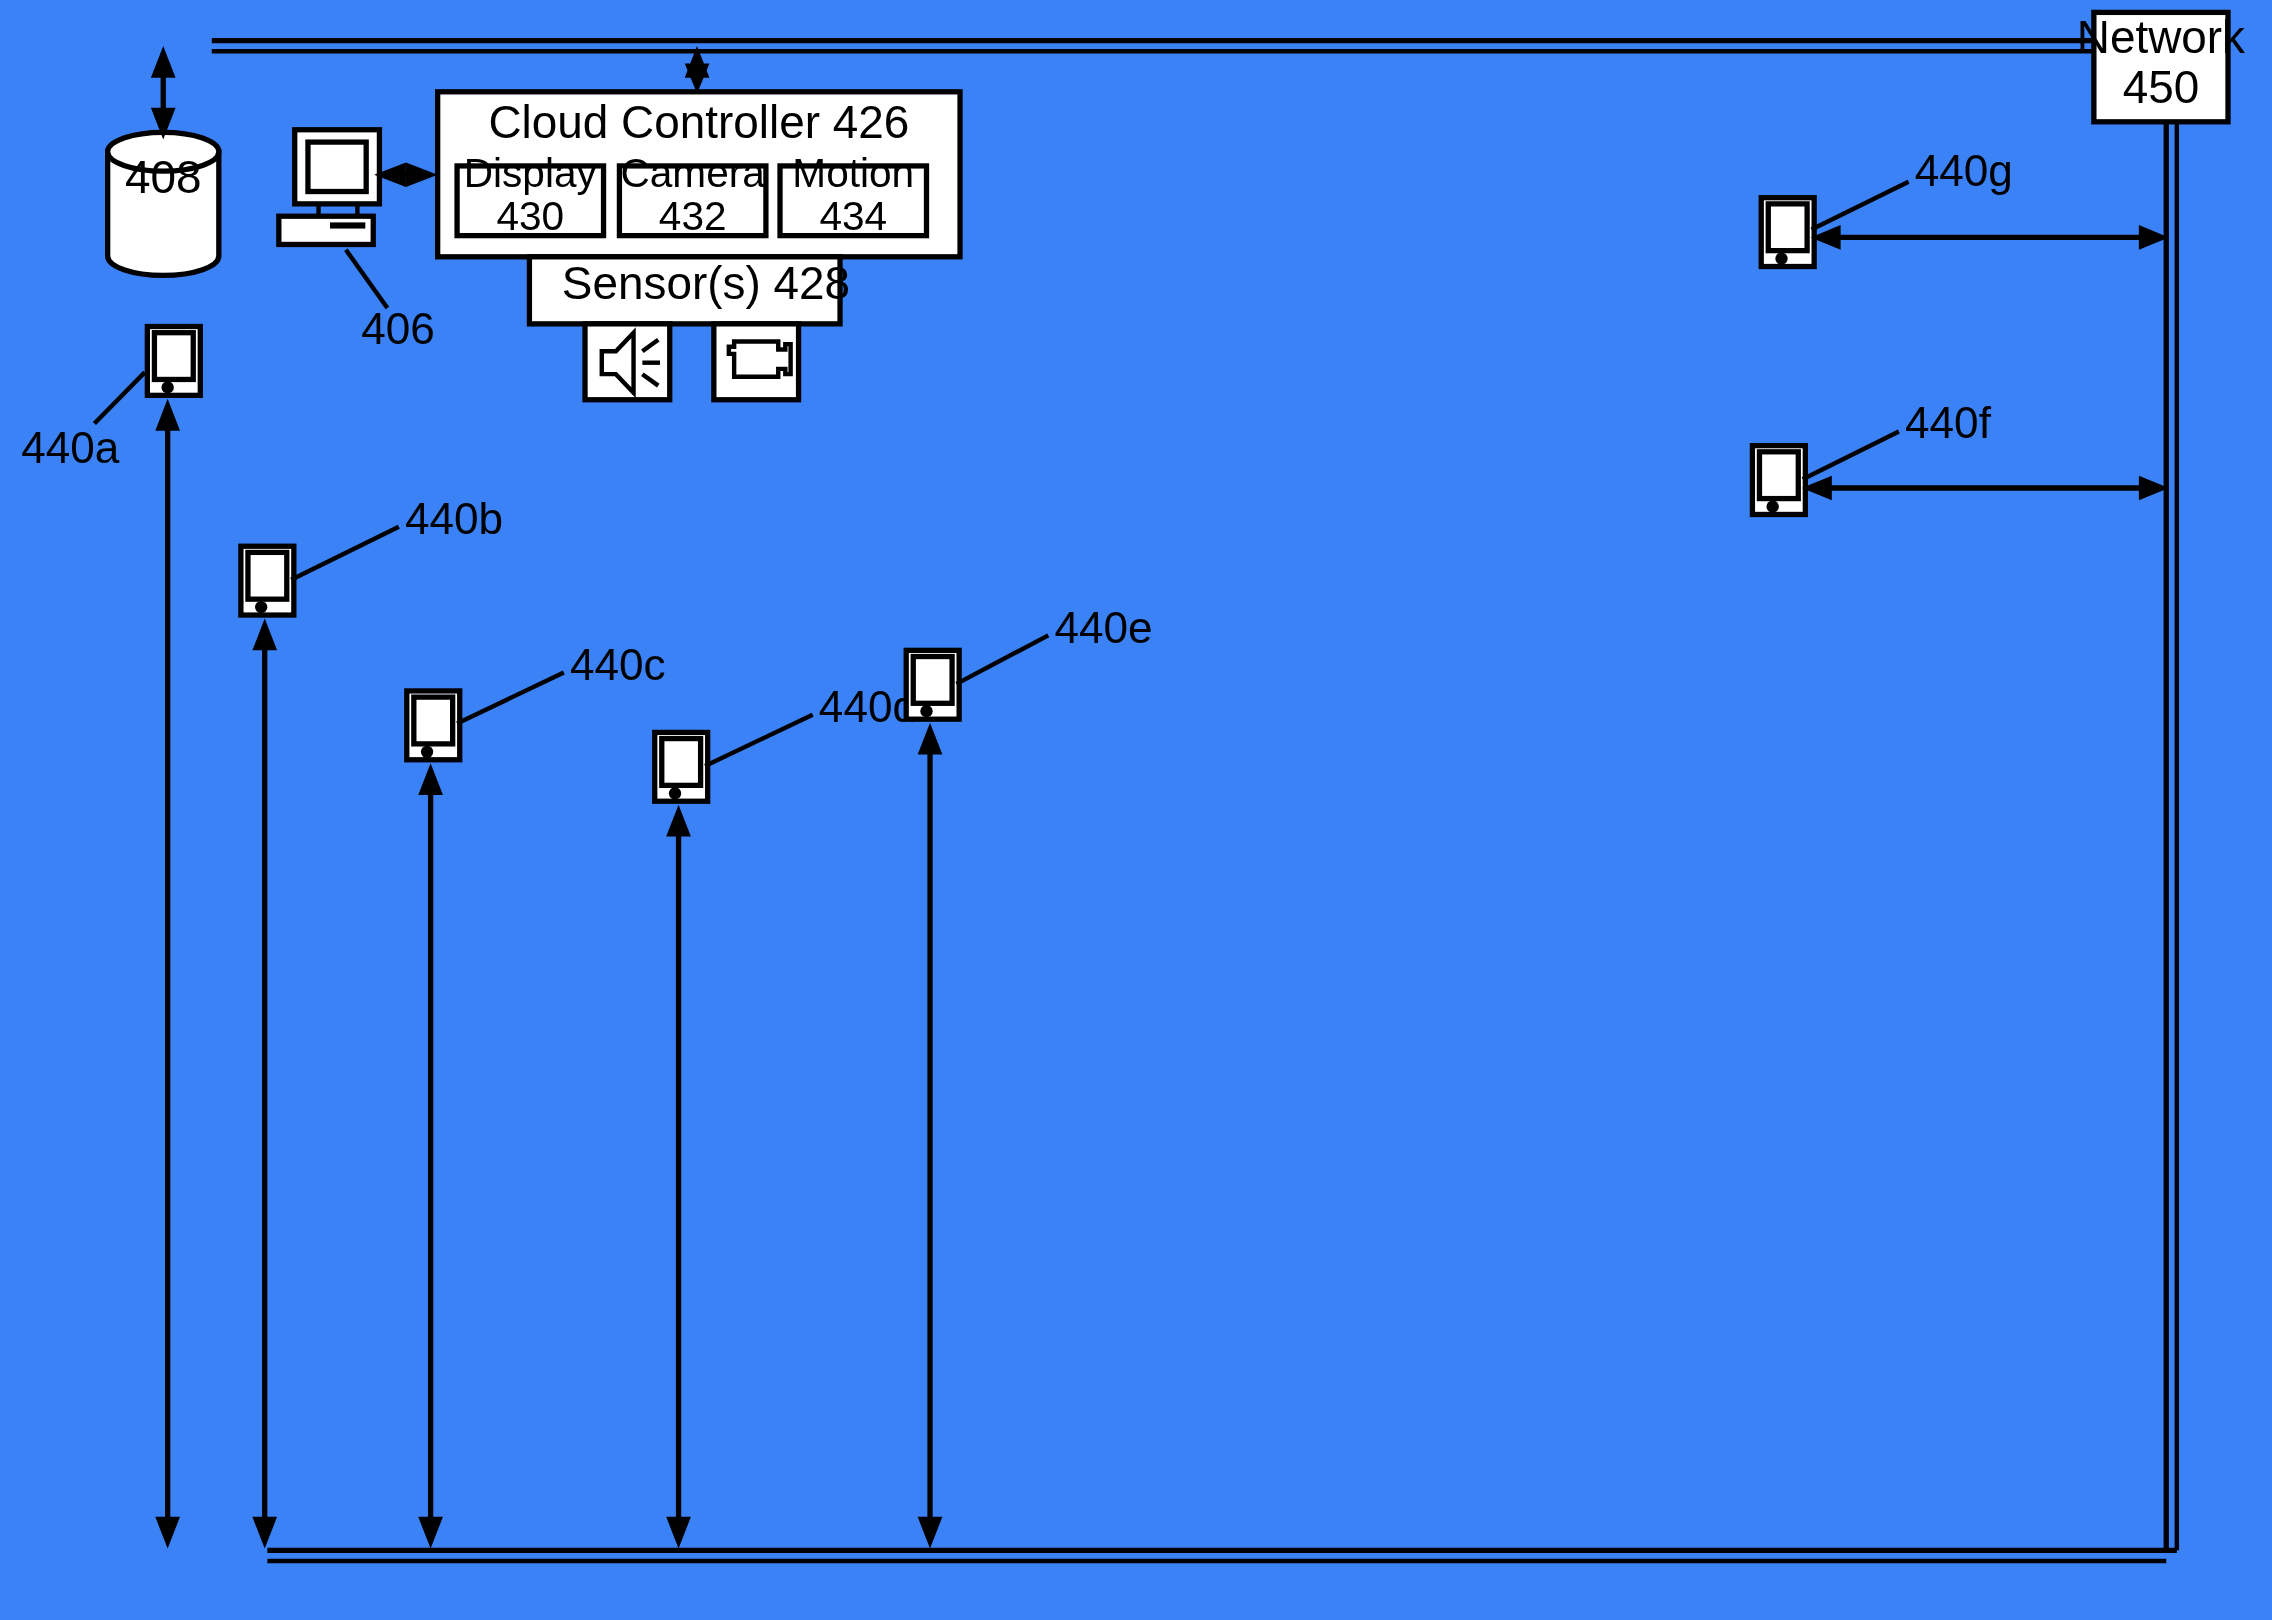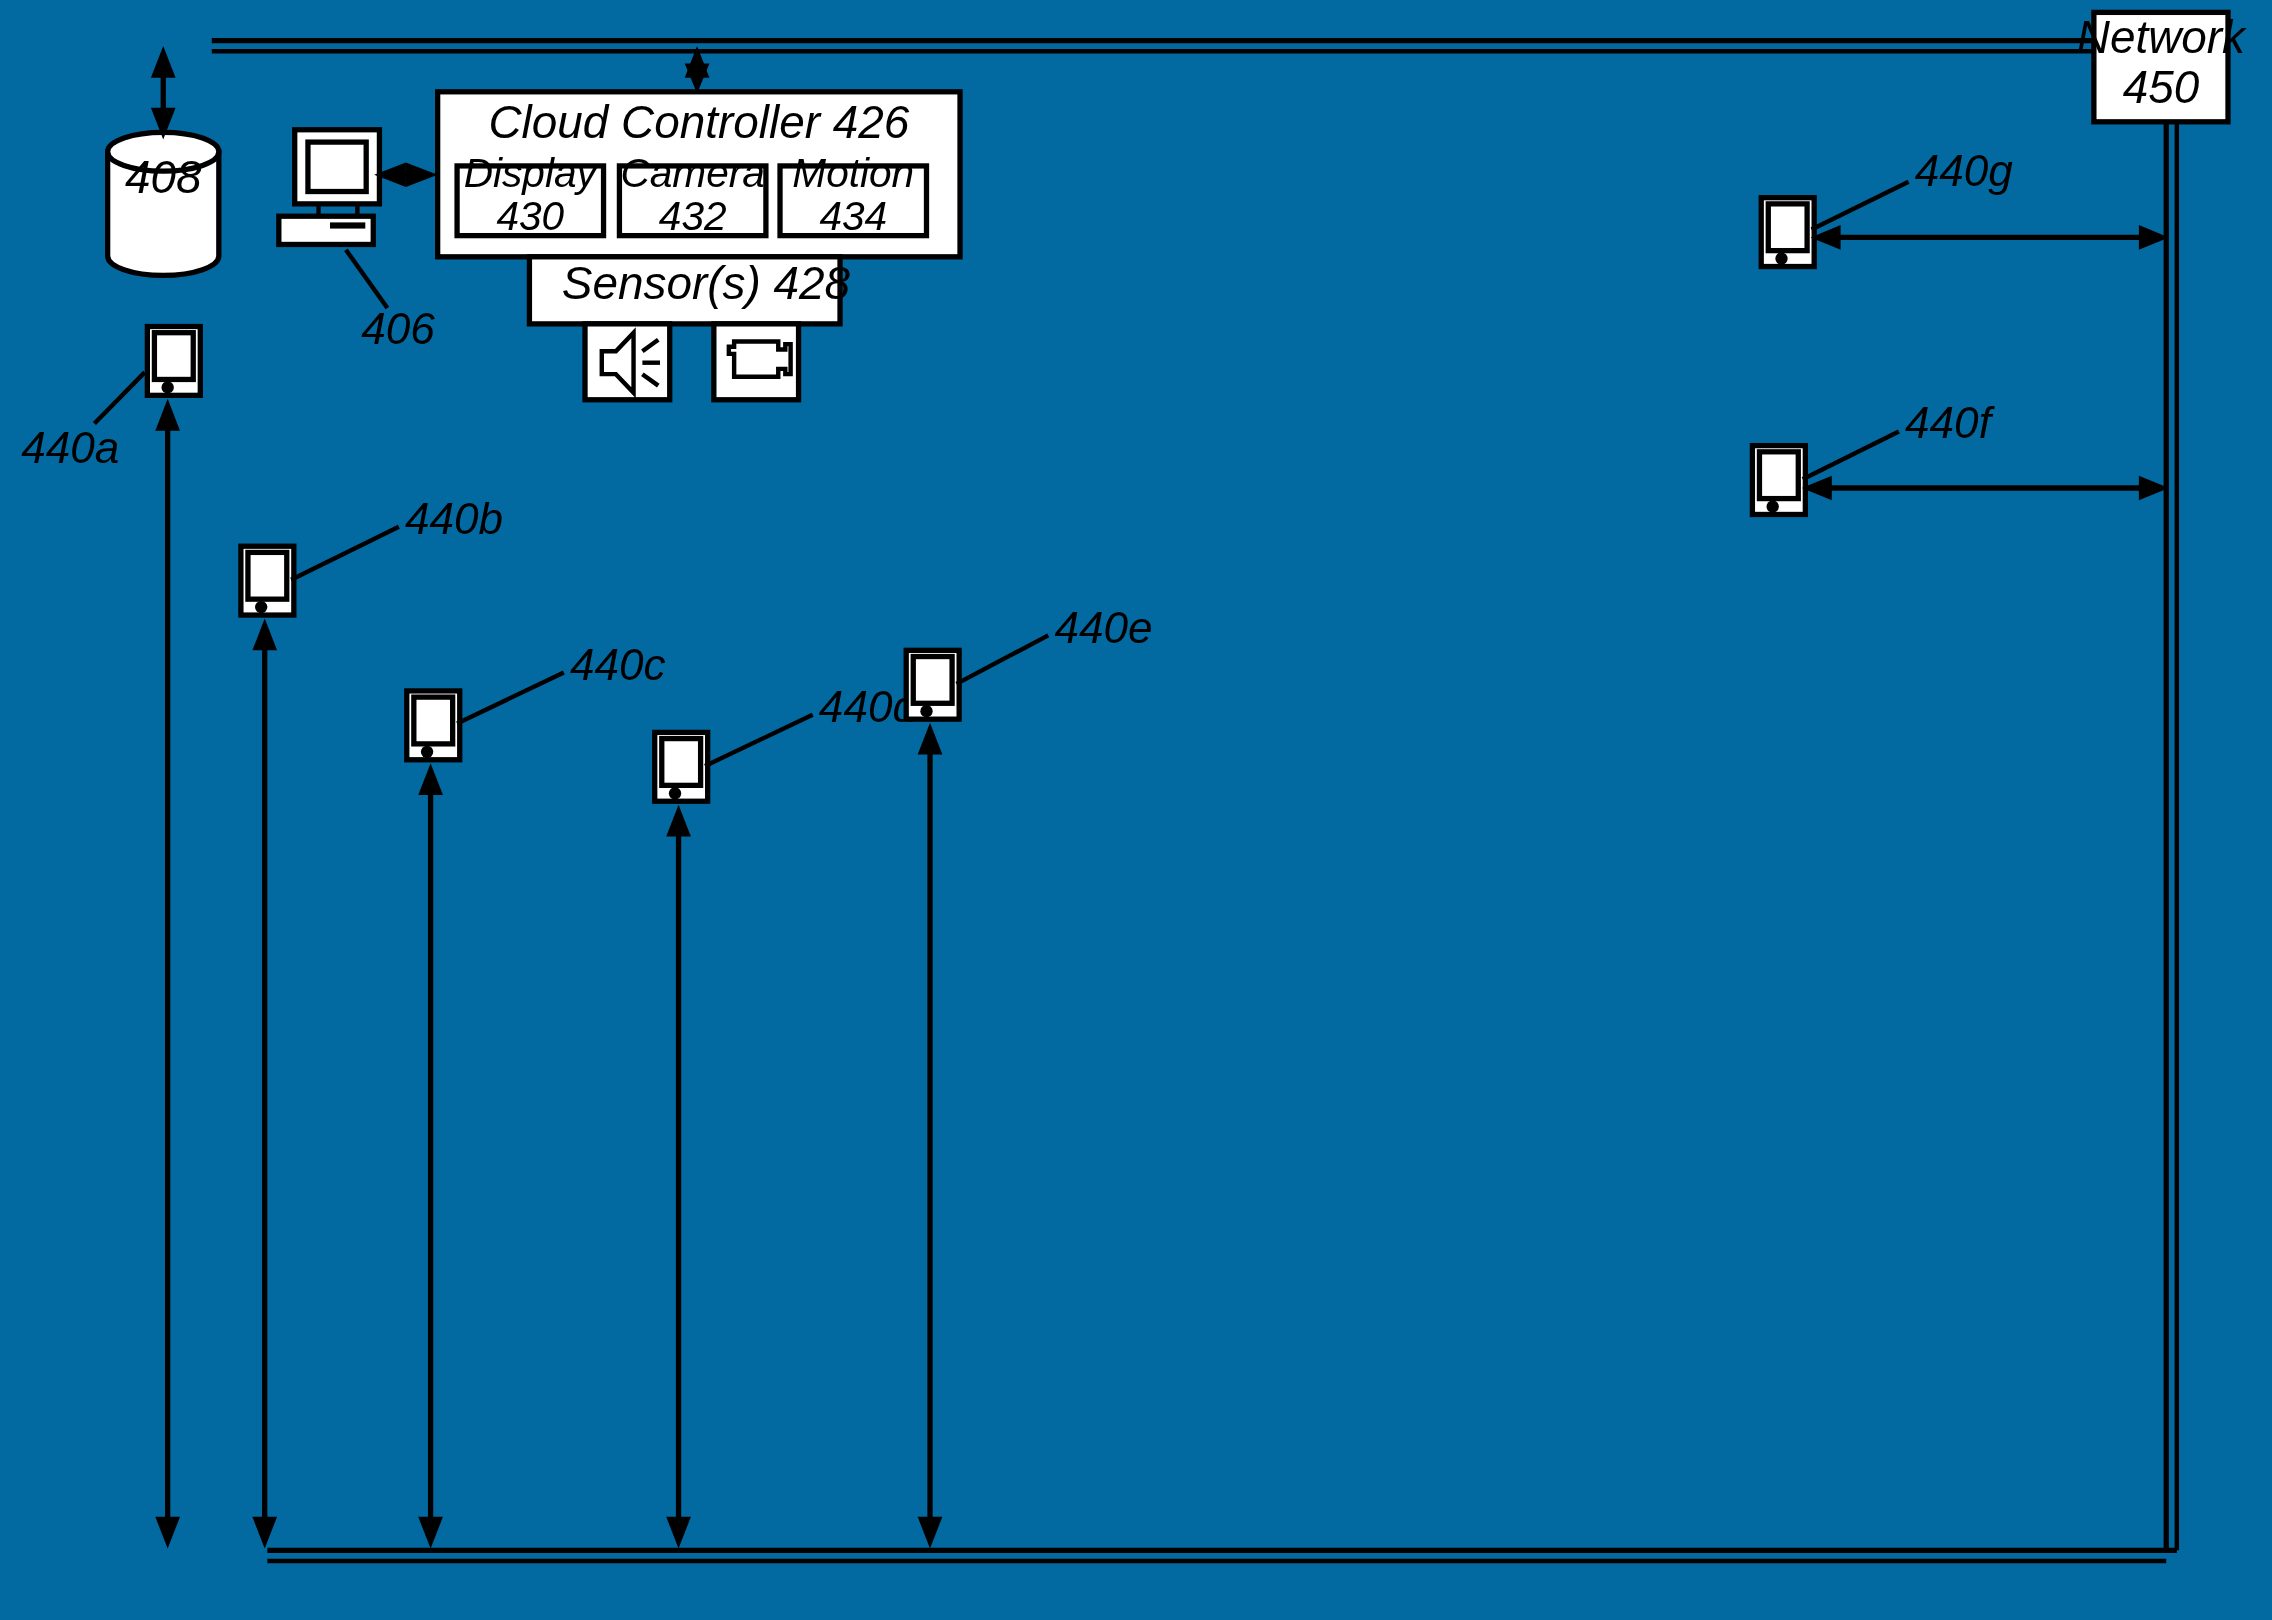--- a/index.html
+++ b/index.html
@@ -10,22 +10,21 @@
   body {
     width: 2273px;
     height: 1621px;
     font-family: "Liberation Sans", sans-serif;
     overflow: hidden;
   }
   #diagram-root {
     position: relative;
     width: 2273px;
     height: 1621px;
-    background: #0369a1;
-    font-style: italic;
+    background: #3b82f6;
   }
   svg.diagram {
     display: block;
     width: 2273px;
     height: 1621px;
   }
   .stroke {
     fill: none;
     stroke: #000000;
     stroke-width: 6;

